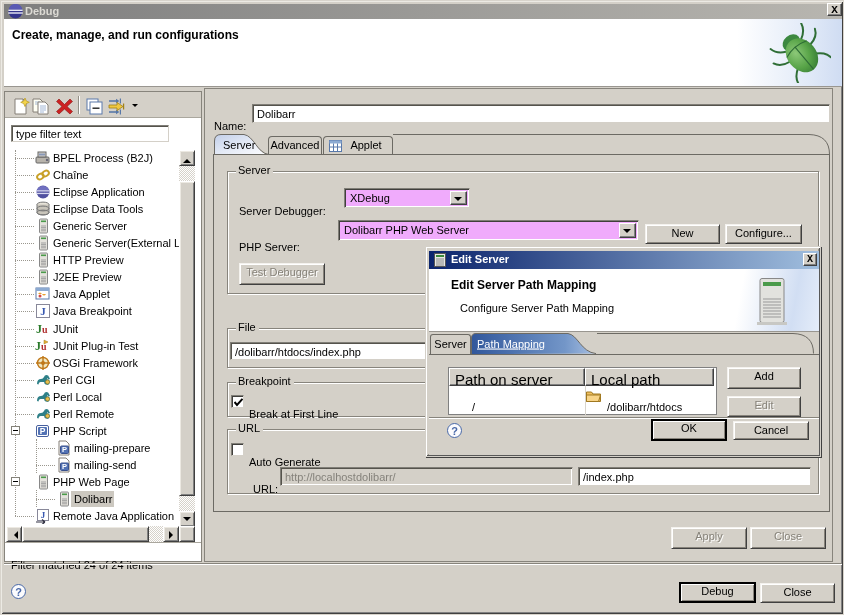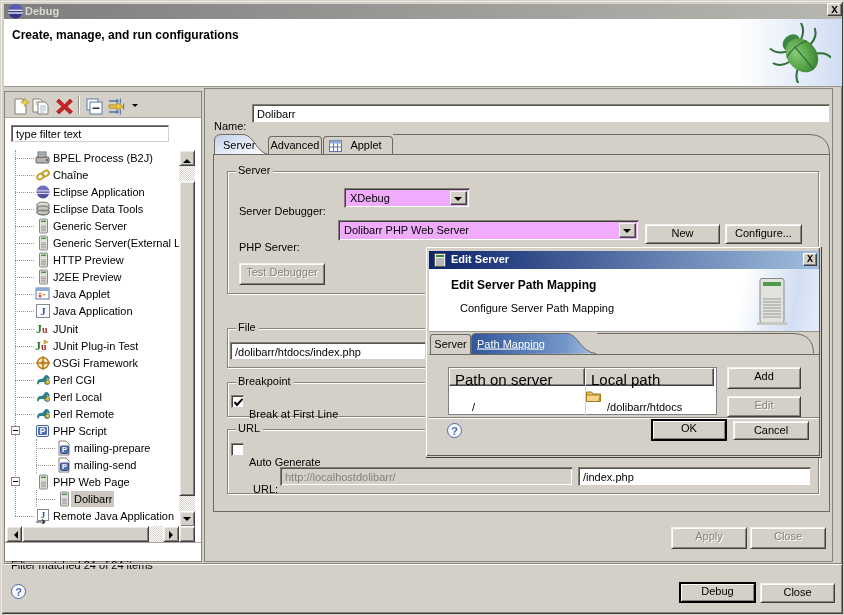--- a/index.html
+++ b/index.html
@@ -302,21 +302,21 @@
           <div class="txt" style="left:47px">Java Applet</div>
         </div>
         <div class="tdoth" style="left:9px;top:168px;width:19px"></div>
         <div class="trow" style="top:160px">
           <div class="ic" style="left:29px">
             <svg width="16" height="16" viewBox="0 0 16 16">
               <rect x="1.5" y="1.5" width="13" height="13" fill="#fff" stroke="#889"></rect>
               <text x="8" y="12" font-size="11" font-weight="bold" fill="#3858b0" text-anchor="middle" font-family="Liberation Serif">J</text>
             </svg>
           </div>
-          <div class="txt" style="left:47px">Java Application</div>
+          <div class="txt" style="left:47px">Java Breakpoint</div>
         </div>
         <div class="tdoth" style="left:9px;top:186px;width:19px"></div>
         <div class="trow" style="top:178px">
           <div class="ic" style="left:29px">
             <svg width="16" height="16" viewBox="0 0 16 16">
               <text x="1" y="12" font-size="12" font-weight="bold" fill="#2a7a2a" font-family="Liberation Serif">J</text>
               <text x="7" y="12" font-size="10" font-weight="bold" fill="#b03030" font-family="Liberation Serif">u</text>
             </svg>
           </div>
           <div class="txt" style="left:47px">JUnit</div>

